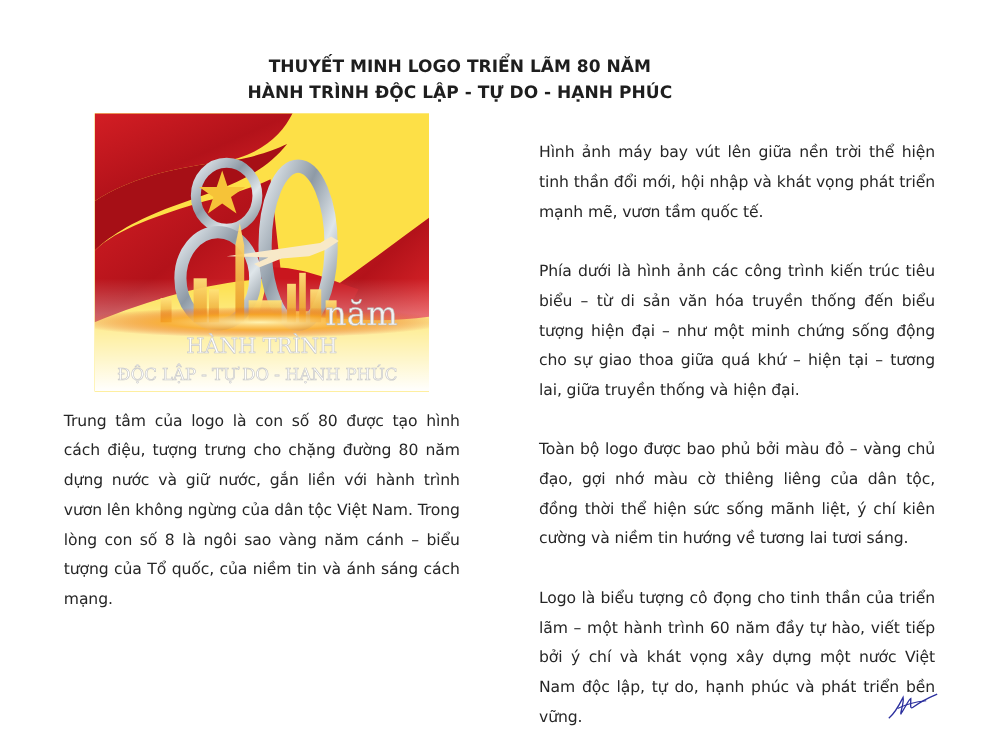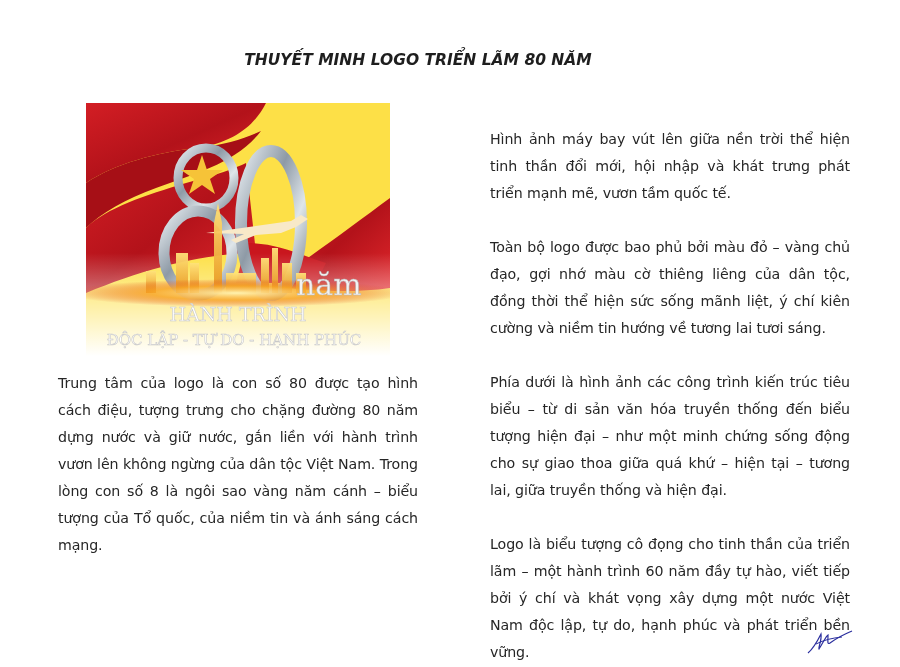--- a/index.html
+++ b/index.html
@@ -3,21 +3,21 @@
 <meta charset="utf-8">
 <style>
   html, body { margin: 0; padding: 0; }
   body {
     width: 900px; height: 667px; background: #ffffff; position: relative; overflow: hidden;
     font-family: "DejaVu Sans", sans-serif; color: #222222;
   }
   .title {
     position: absolute; left: 0; top: 48px; width: 836px; text-align: center;
     font-family: "DejaVu Sans", sans-serif; font-weight: bold; font-size: 15.5px; line-height: 24px;
-    color: #1e1e1e; letter-spacing: 0px; font-style: italic;
+    color: #1e1e1e; letter-spacing: 0px;
   }
   .col {
     position: absolute; font-size: 14.2px; line-height: 27px; color: #262626; text-align: justify;
     letter-spacing: -0.1px;
   }
   .col p { margin: 0 0 27px 0; }
   .col-left { left: 58px; top: 370px; width: 360px; }
   .col-right { left: 490px; top: 126px; width: 360px; }
 
   .logo {
@@ -25,20 +25,21 @@
     background: #fde047;
   }
   .logo svg { display: block; }
   .signature { position: absolute; left: 806px; top: 626px; width: 48px; height: 30px; }
 </style>
 </head>
 <body>
 
 <div class="title">
   <div>THUYẾT MINH LOGO TRIỂN LÃM 80 NĂM</div>
+  <div>HÀNH TRÌNH ĐỘC LẬP - TỰ DO - HẠNH PHÚC</div>
 </div>
 
 <div class="logo">
   <svg width="304" height="253" viewBox="0 0 304 253" xmlns="http://www.w3.org/2000/svg">
     <defs>
       <linearGradient id="redg" x1="0" y1="0" x2="1" y2="1">
         <stop offset="0" stop-color="#d31e24"></stop>
         <stop offset="0.5" stop-color="#b3121a"></stop>
         <stop offset="1" stop-color="#e2282c"></stop>
       </linearGradient>
@@ -98,23 +99,23 @@
     <text x="152" y="218" text-anchor="middle" font-family="DejaVu Serif, serif" font-size="19" fill="#ffffff" stroke="#c9c9c9" stroke-width="0.6">HÀNH TRÌNH</text>
     <text x="148" y="242" text-anchor="middle" font-family="DejaVu Serif, serif" font-size="15" fill="#ffffff" stroke="#c9c9c9" stroke-width="0.6">ĐỘC LẬP - TỰ DO - HẠNH PHÚC</text>
   </svg>
 </div>
 
 <div class="col col-left">
   <p>Trung tâm của logo là con số 80 được tạo hình cách điệu, tượng trưng cho chặng đường 80 năm dựng nước và giữ nước, gắn liền với hành trình vươn lên không ngừng của dân tộc Việt Nam. Trong lòng con số 8 là ngôi sao vàng năm cánh – biểu tượng của Tổ quốc, của niềm tin và ánh sáng cách mạng.</p>
 </div>
 
 <div class="col col-right">
-  <p>Hình ảnh máy bay vút lên giữa nền trời  thể hiện tinh thần đổi mới, hội nhập và khát trưng phát triển mạnh mẽ, vươn tầm quốc tế.</p>
+  <p>Hình ảnh máy bay vút lên giữa nền trời  thể hiện tinh thần đổi mới, hội nhập và khát vọng phát triển mạnh mẽ, vươn tầm quốc tế.</p>
+  <p>Phía dưới là hình ảnh các công trình kiến trúc tiêu biểu – từ di sản văn hóa truyền thống đến biểu tượng hiện đại – như một minh chứng sống động cho sự giao thoa giữa quá khứ – hiện tại – tương lai, giữa truyền thống và hiện đại.</p>
   <p>Toàn bộ logo được bao phủ bởi màu đỏ – vàng chủ đạo, gợi nhớ màu cờ thiêng liêng của dân tộc, đồng thời thể hiện sức sống mãnh liệt, ý chí kiên cường và niềm tin hướng về tương lai tươi sáng.</p>
-  <p>Phía dưới là hình ảnh các công trình kiến trúc tiêu biểu – từ di sản văn hóa truyền thống đến biểu tượng hiện đại – như một minh chứng sống động cho sự giao thoa giữa quá khứ – hiện tại – tương lai, giữa truyền thống và hiện đại.</p>
   <p>Logo là biểu tượng cô đọng cho tinh thần của triển lãm – một hành trình 60 năm đầy tự hào, viết tiếp bởi ý chí và khát vọng xây dựng một nước Việt Nam độc lập, tự do, hạnh phúc và phát triển bền vững.</p>
 </div>
 
 <div class="signature">
   <svg width="48" height="30" viewBox="0 0 48 30">
     <path d="M2,27 C8,22 12,14 15,8 C16,14 12,22 13,23 C17,17 20,10 22,9 C22,15 21,19 24,17 C28,14 34,10 46,5" fill="none" stroke="#2b2f9e" stroke-width="1.2"></path>
     <path d="M10,18 C18,14 26,12 36,11" fill="none" stroke="#2b2f9e" stroke-width="1"></path>
   </svg>
 </div>
 

